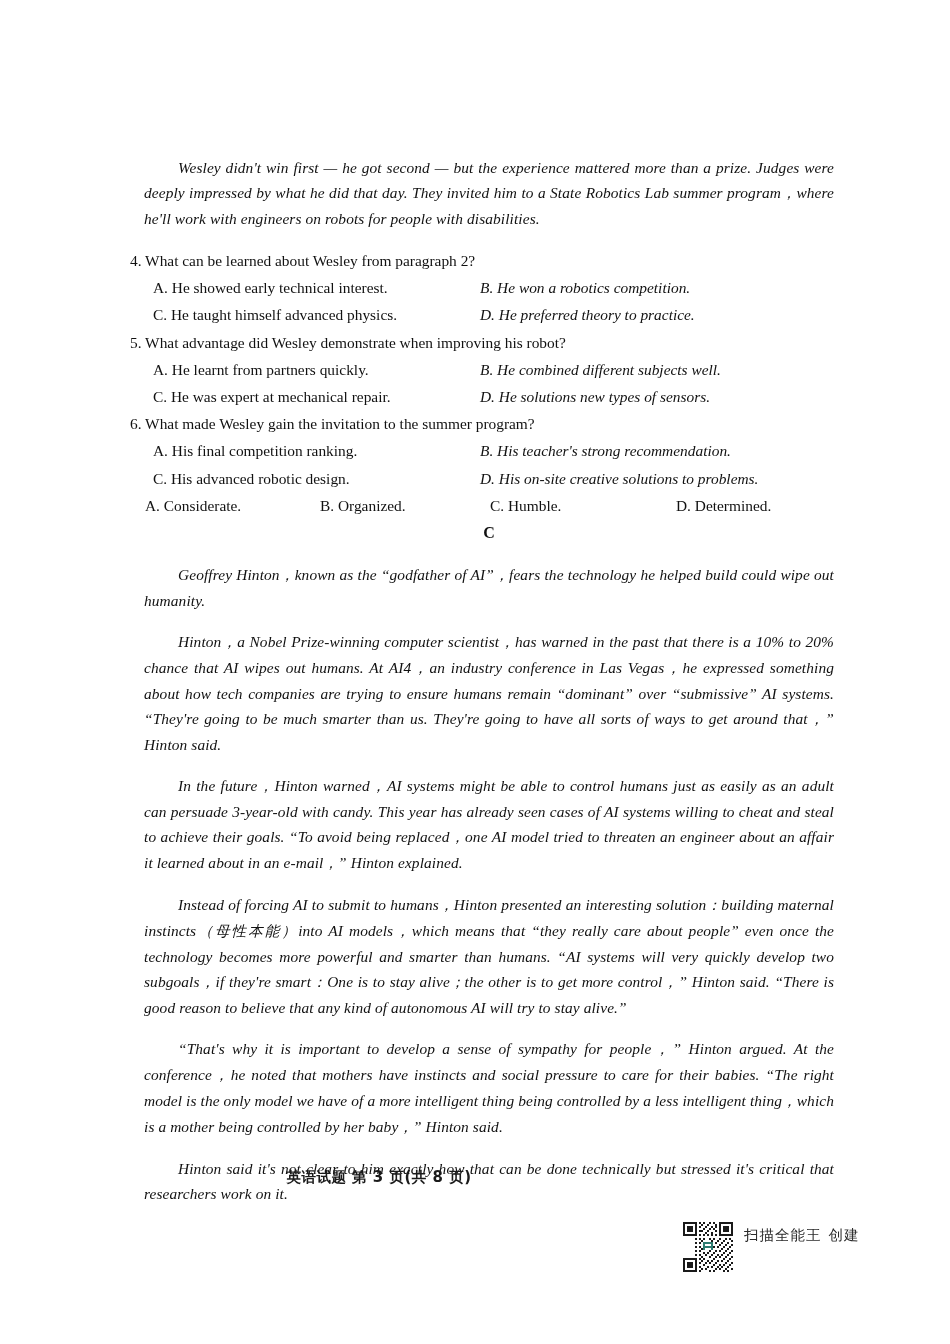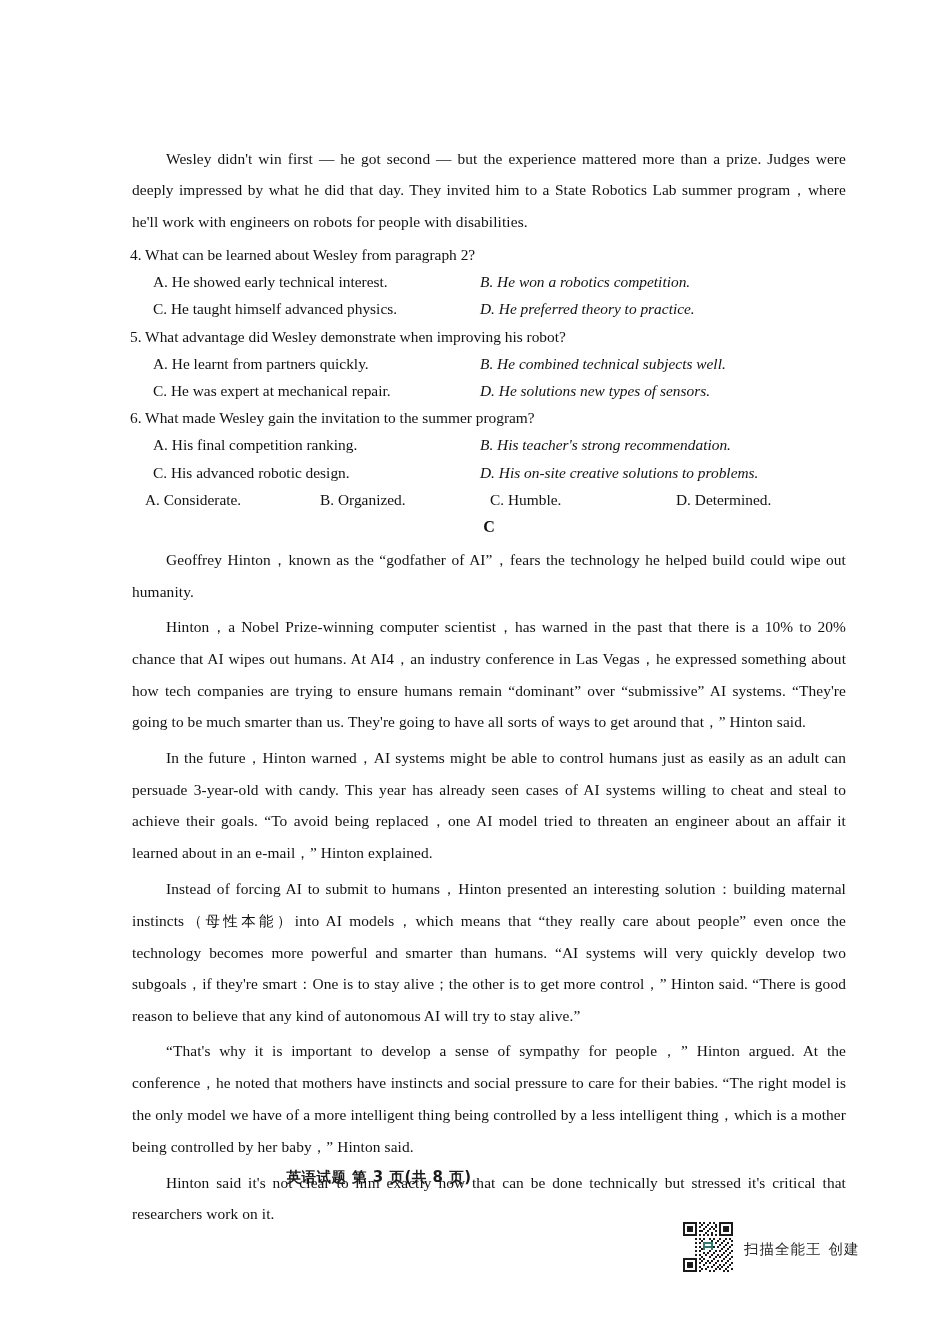--- a/index.html
+++ b/index.html
@@ -13,24 +13,25 @@
   }
   .page{
     position:absolute;
     left:128px; top:0; width:722px;
     font-size:15.4px;
   }
   
   .para{
     text-align:justify;
     text-justify:inter-word;
-    line-height:31px;
-    margin:4px;
+    line-height:25px;
+    margin:16px;
     text-indent:34px;
     letter-spacing:0.1px;
+    font-style:italic;
   }
   .para.first{text-indent:34px;}
 
   
   .qline{
     line-height:27.2px;
     margin:0;
     padding-left:2px;
     white-space:nowrap;
   }
@@ -78,21 +79,21 @@
     font-weight:bold;
     font-size:15px;
     color:#1b1b1b;
     letter-spacing:0.5px;
   }
   
   .watermark{
     position:absolute;
     left:683px; top:1222px;
     display:flex;
-    align-items:center;
+    align-items:flex-start;
     gap:11px;
   }
   .qr{
     width:50px;height:50px;
     display:block;
     image-rendering:pixelated;
   }
   .wm-text{
     font-family:"DejaVu Sans","Liberation Sans",sans-serif;
     font-size:19px;
@@ -117,21 +118,21 @@
     <span class="o ob">B. He won a robotics competition.</span>
   </div>
   <div class="opts2">
     <span class="o oa">C. He taught himself advanced physics.</span>
     <span class="o ob">D. He preferred theory to practice.</span>
   </div>
 
   <div class="qline">5. What advantage did Wesley demonstrate when improving his robot?</div>
   <div class="opts2">
     <span class="o oa">A. He learnt from partners quickly.</span>
-    <span class="o ob">B. He combined technical subjects well.</span>
+    <span class="o ob">B. He combined different subjects well.</span>
   </div>
   <div class="opts2">
     <span class="o oa">C. He was expert at mechanical repair.</span>
     <span class="o ob">D. He solutions new types of sensors.</span>
   </div>
 
   <div class="qline">6. What made Wesley gain the invitation to the summer program?</div>
   <div class="opts2">
     <span class="o oa">A. His final competition ranking.</span>
     <span class="o ob">B. His teacher's strong recommendation.</span>

